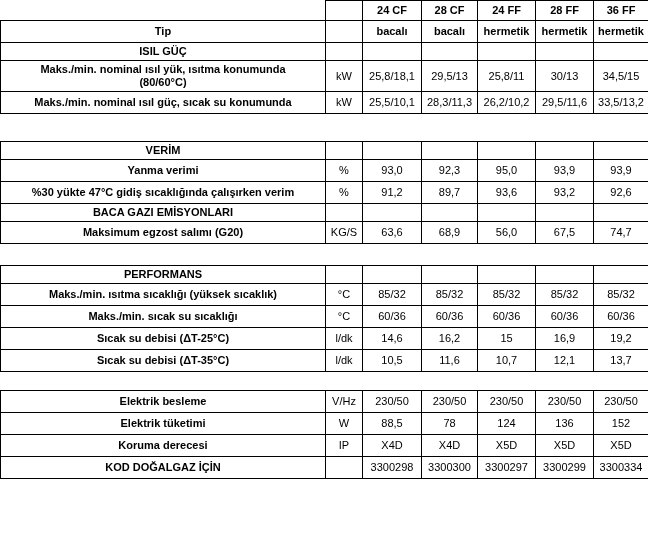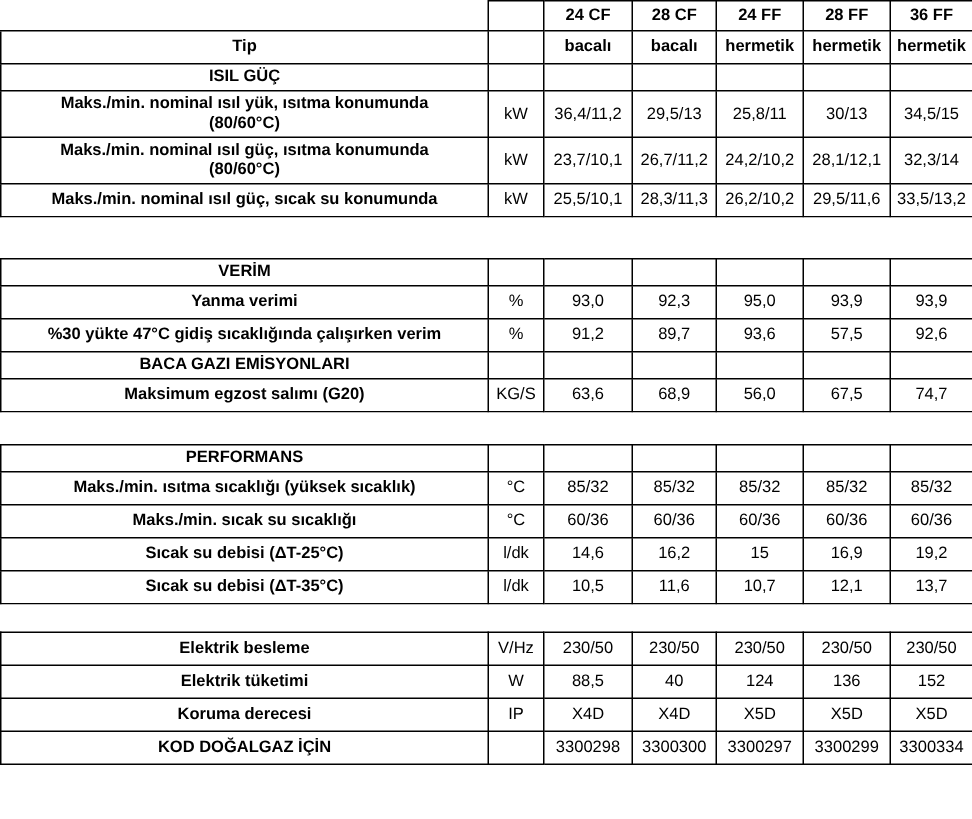--- a/index.html
+++ b/index.html
@@ -97,35 +97,25 @@
           <td class="val"></td>
           <td class="val"></td>
           <td class="val"></td>
           <td class="val"></td>
           <td class="val"></td>
         </tr>
         <tr>
           <td class="label">Maks./min. nominal ısıl yük, ısıtma konumunda
 (80/60°C)</td>
           <td class="unit">kW</td>
-          <td class="val">36,4/11,2</td>
+          <td class="val">25,8/18,1</td>
           <td class="val">29,5/13</td>
           <td class="val">25,8/11</td>
           <td class="val">30/13</td>
           <td class="val">34,5/15</td>
-        </tr>
-        <tr>
-          <td class="label">Maks./min. nominal ısıl güç, ısıtma konumunda
-(80/60°C)</td>
-          <td class="unit">kW</td>
-          <td class="val">23,7/10,1</td>
-          <td class="val">26,7/11,2</td>
-          <td class="val">24,2/10,2</td>
-          <td class="val">28,1/12,1</td>
-          <td class="val">32,3/14</td>
         </tr>
         <tr>
           <td class="label">Maks./min. nominal ısıl güç, sıcak su konumunda</td>
           <td class="unit">kW</td>
           <td class="val">25,5/10,1</td>
           <td class="val">28,3/11,3</td>
           <td class="val">26,2/10,2</td>
           <td class="val">29,5/11,6</td>
           <td class="val">33,5/13,2</td>
         </tr>
@@ -160,21 +150,21 @@
           <td class="val">95,0</td>
           <td class="val">93,9</td>
           <td class="val">93,9</td>
         </tr>
         <tr>
           <td class="label">%30 yükte 47°C gidiş sıcaklığında çalışırken verim</td>
           <td class="unit">%</td>
           <td class="val">91,2</td>
           <td class="val">89,7</td>
           <td class="val">93,6</td>
-          <td class="val">57,5</td>
+          <td class="val">93,2</td>
           <td class="val">92,6</td>
         </tr>
         <tr class="section-row">
           <td class="label">BACA GAZI EMİSYONLARI</td>
           <td class="unit"></td>
           <td class="val"></td>
           <td class="val"></td>
           <td class="val"></td>
           <td class="val"></td>
           <td class="val"></td>
@@ -267,21 +257,21 @@
           <td class="val">230/50</td>
           <td class="val">230/50</td>
           <td class="val">230/50</td>
           <td class="val">230/50</td>
           <td class="val">230/50</td>
         </tr>
         <tr>
           <td class="label">Elektrik tüketimi</td>
           <td class="unit">W</td>
           <td class="val">88,5</td>
-          <td class="val">40</td>
+          <td class="val">78</td>
           <td class="val">124</td>
           <td class="val">136</td>
           <td class="val">152</td>
         </tr>
         <tr>
           <td class="label">Koruma derecesi</td>
           <td class="unit">IP</td>
           <td class="val">X4D</td>
           <td class="val">X4D</td>
           <td class="val">X5D</td>

